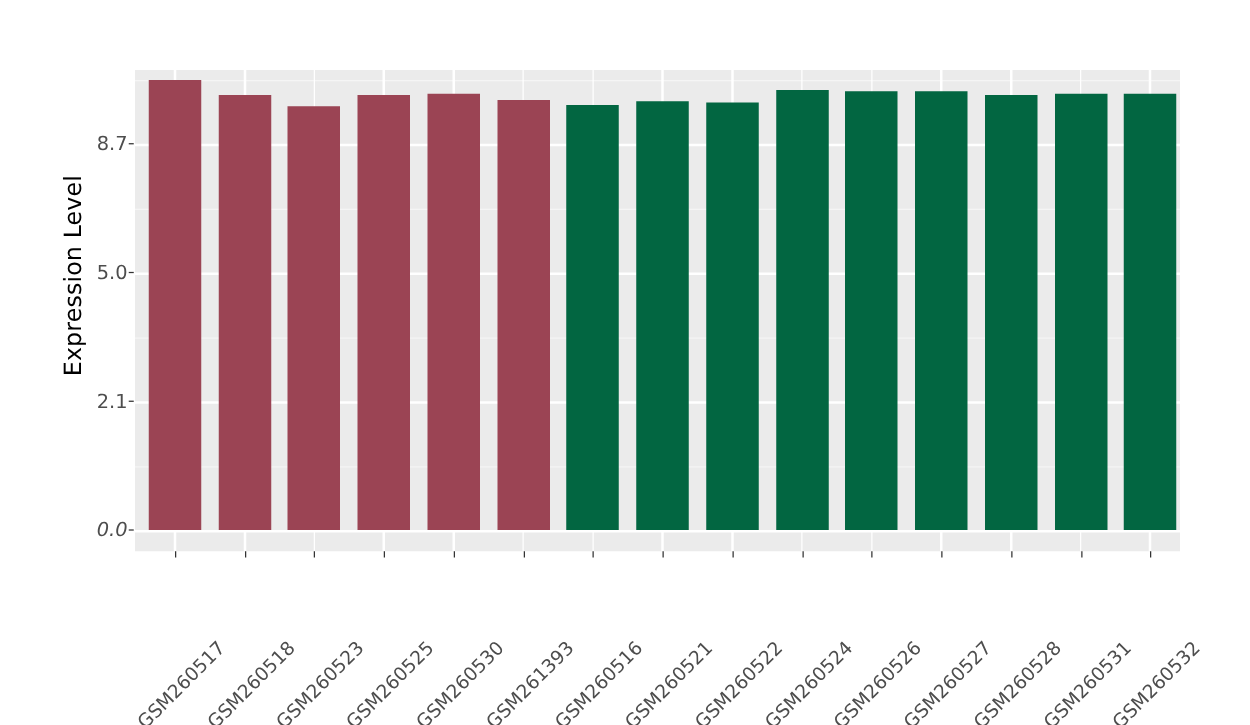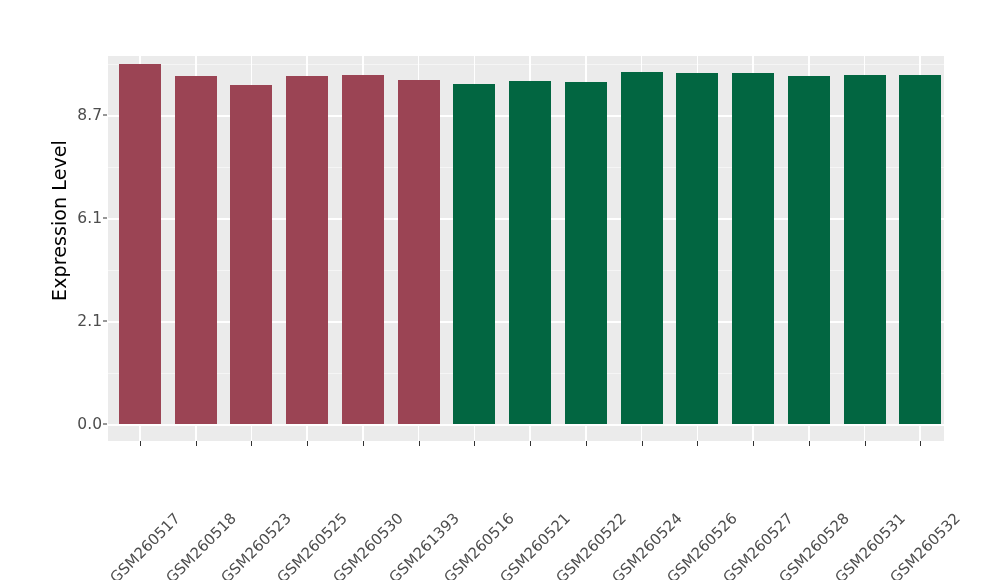--- a/index.html
+++ b/index.html
@@ -130,23 +130,23 @@
   }
 </style>
 </head>
 <body>
 
 <div id="chart-root">
 
   <div class="y-axis-title">Expression Level</div>
 
   <div class="y-axis-labels" id="y-axis-labels">
-      <div class="y-tick-label" style="top: 424px;">0.0</div>
+      <div class="y-tick-label" style="top: 424px; font-style: italic;">0.0</div>
       <div class="y-tick-label" style="top: 321px;">2.1</div>
-      <div class="y-tick-label" style="top: 218px;">6.1</div>
+      <div class="y-tick-label" style="top: 218px;">5.0</div>
       <div class="y-tick-label" style="top: 115px;">8.7</div>
     </div>
 
   <div id="panel">
       <div class="gridline-major" style="top: 368px;"></div>
       <div class="gridline-major" style="top: 265px;"></div>
       <div class="gridline-major" style="top: 162px;"></div>
       <div class="gridline-major" style="top: 59px;"></div>
       <div class="gridline-minor" style="top: 316.5px;"></div>
       <div class="gridline-minor" style="top: 213.5px;"></div>

